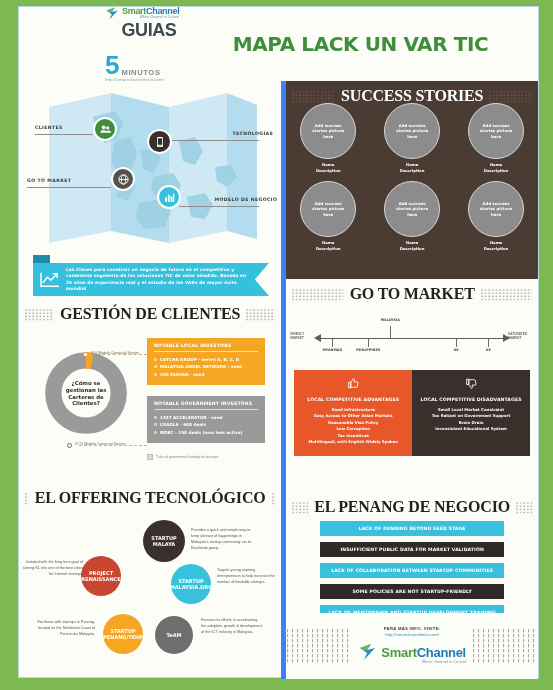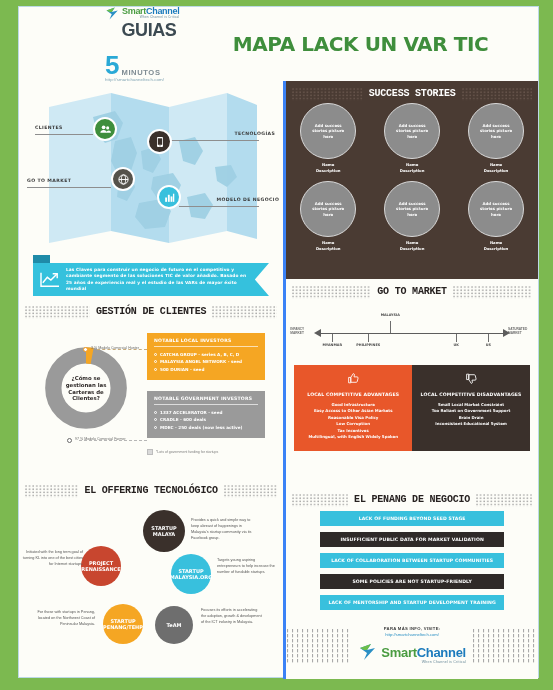--- a/index.html
+++ b/index.html
@@ -57,33 +57,33 @@
     letter-spacing: -.4px; line-height: 1.02;
     font-family: "DejaVu Sans", sans-serif;
   }
 
   
   .body {
     position: absolute; left: 0; top: 74px;
     width: 100%; height: 598px;
     display: flex;
   }
-  .col-left  { width: 278px; position: relative; border-right: 3px solid #3b82f6; }
+  .col-left  { width: 278px; position: relative; border-right: 5px solid #3b82f6; }
   .col-right { width: 262px; position: relative; }
 
   
   .sec-head {
     display: flex; align-items: center; gap: 6px;
     padding: 6px 6px 5px 6px;
   }
   .sec-head .dots { flex: 1; height: 13px; }
   .sec-head .label {
-    font-size: 10px; font-weight: bold; color: #262120;
+    font-size: 16px; font-weight: bold; color: #262120;
     letter-spacing: -.2px; white-space: nowrap;
-    font-family: Liberation Mono, monospace;
+    font-family: Liberation Serif, serif;
   }
 
   
   .map-wrap { position: relative; height: 172px; }
   .map-label {
     position: absolute; font-size: 4.6px; font-weight: bold;
     color: #3a3a3a; letter-spacing: .4px; white-space: nowrap;
     font-family: "DejaVu Sans", sans-serif;
   }
   .lead { position: absolute; height: 1px; background: #8e8e8e; }

